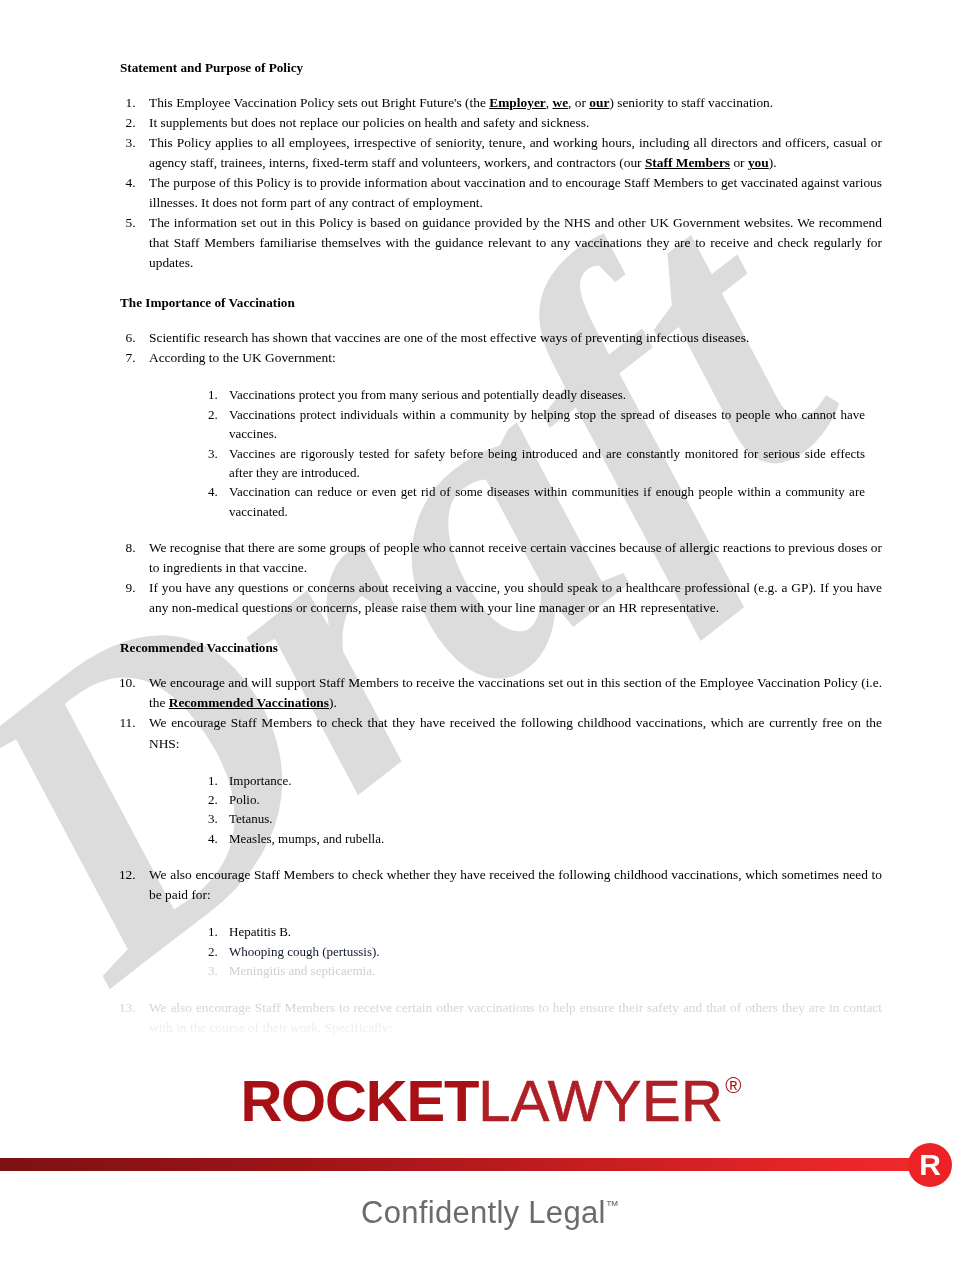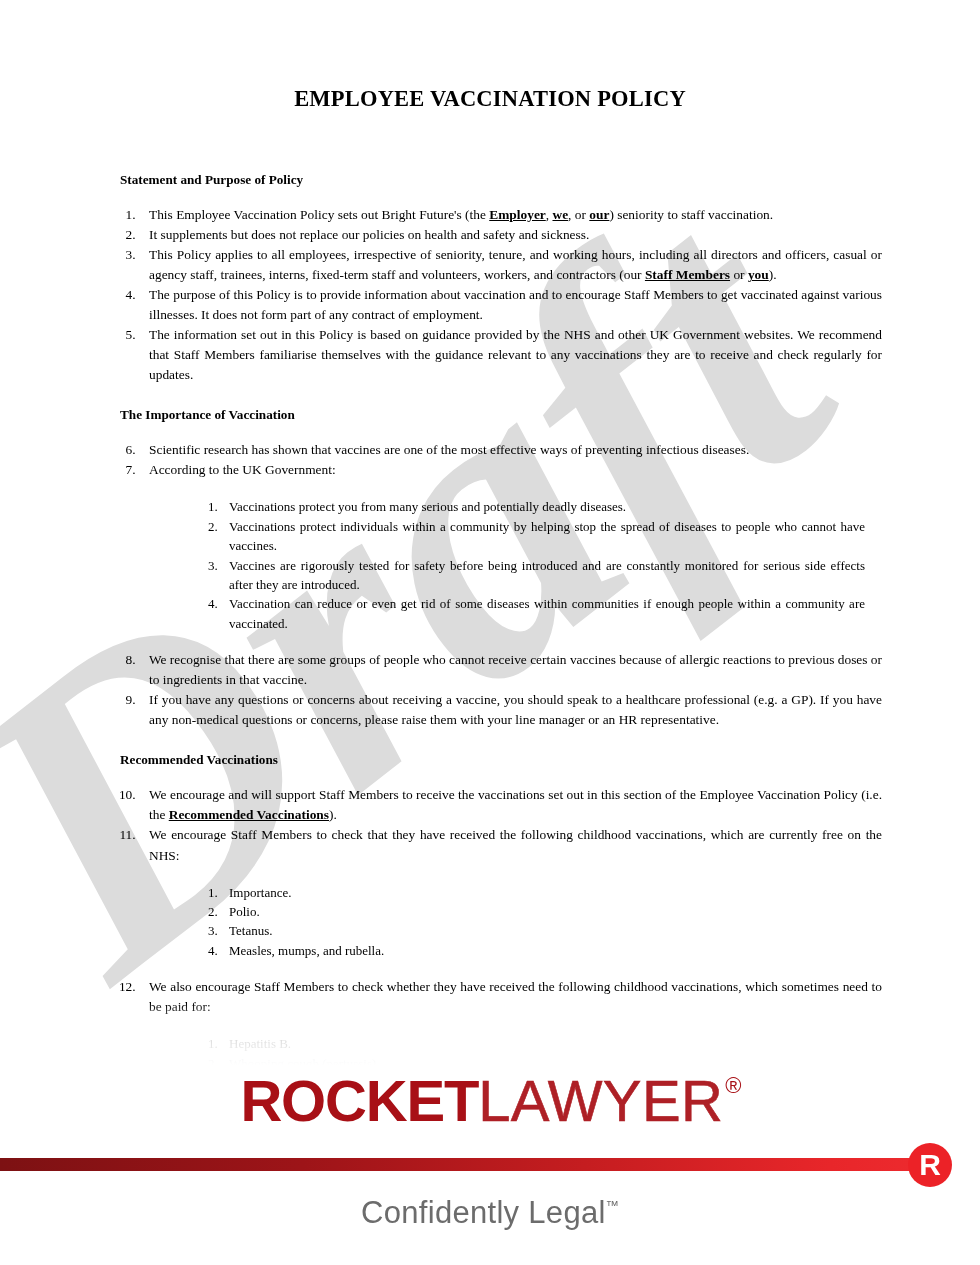--- a/index.html
+++ b/index.html
@@ -202,21 +202,20 @@
 <div class="page">
 
   <div class="watermark">
     <svg width="980" height="980" viewBox="0 0 980 980" xmlns="http://www.w3.org/2000/svg">
       <text x="480" y="560" transform="rotate(-38 480 560)" font-family="Liberation Serif, DejaVu Serif, serif" font-size="420" font-style="italic" font-weight="bold" fill="#dcdcdc" text-anchor="middle">Draft</text>
     </svg>
   </div>
 
   <div class="doc">
 
-    <h1 class="doc-title">EMPLOYEE VACCINATION POLICY</h1>
 
     <div class="sp-after-title"></div>
 
     <div class="section-heading">Statement and Purpose of Policy</div>
 
     <div class="sp-after-heading"></div>
 
     <ol class="lvl1" start="1">
       <li>
         <span>This Employee Vaccination Policy sets out Bright Future's (the </span><b>Employer</b><span>, </span><b>we</b><span>, or </span><b>our</b><span>) seniority to staff vaccination.</span>

